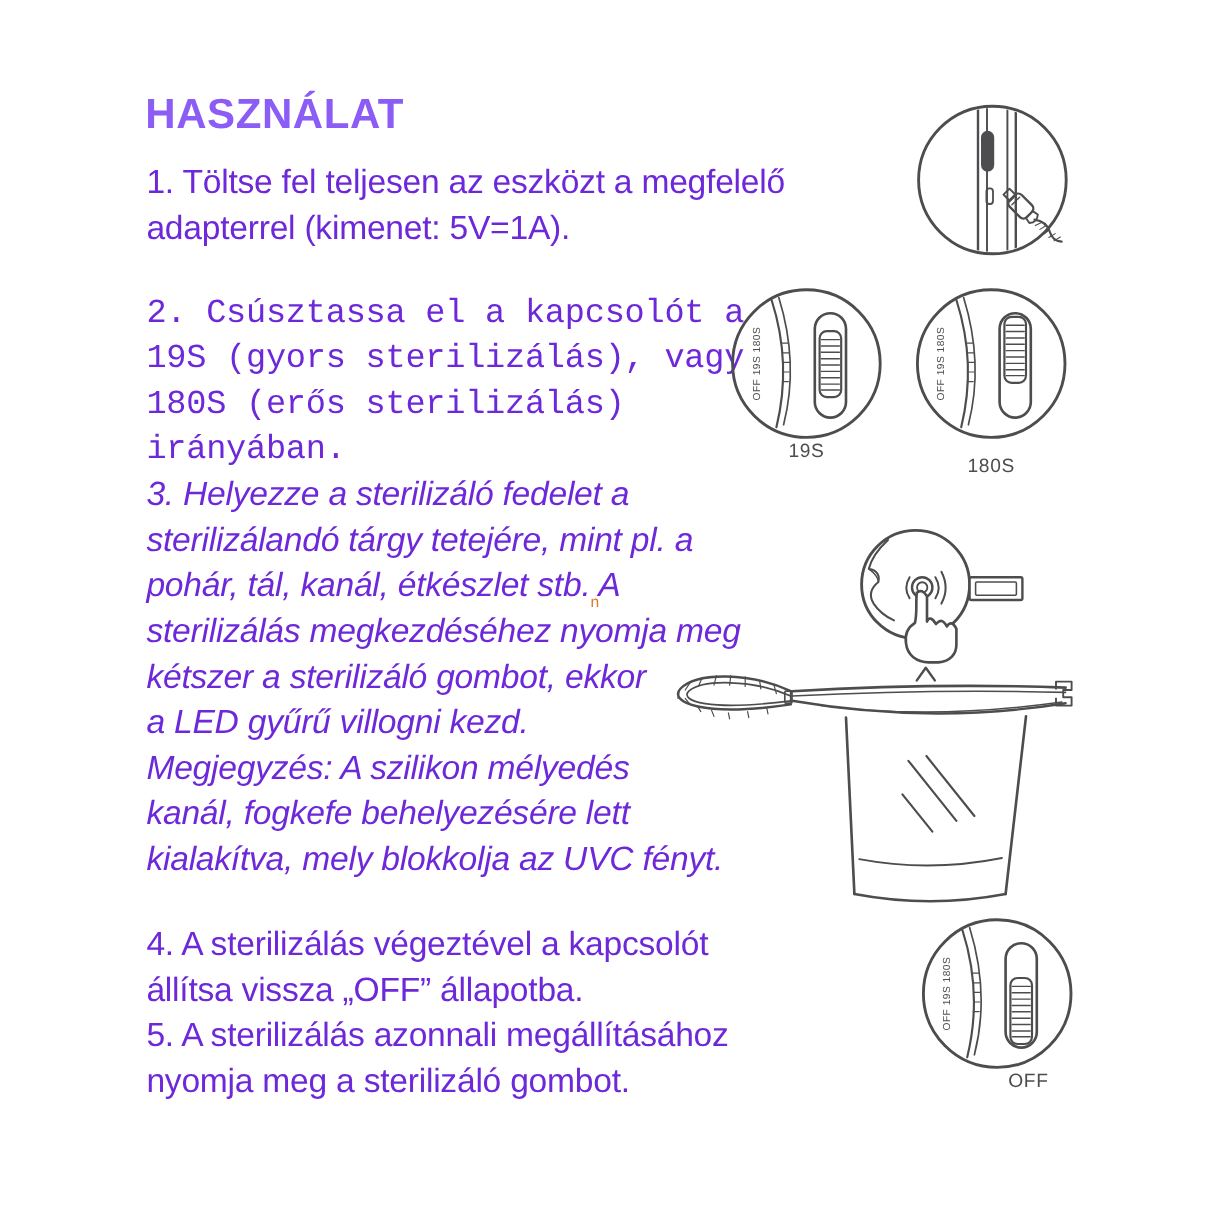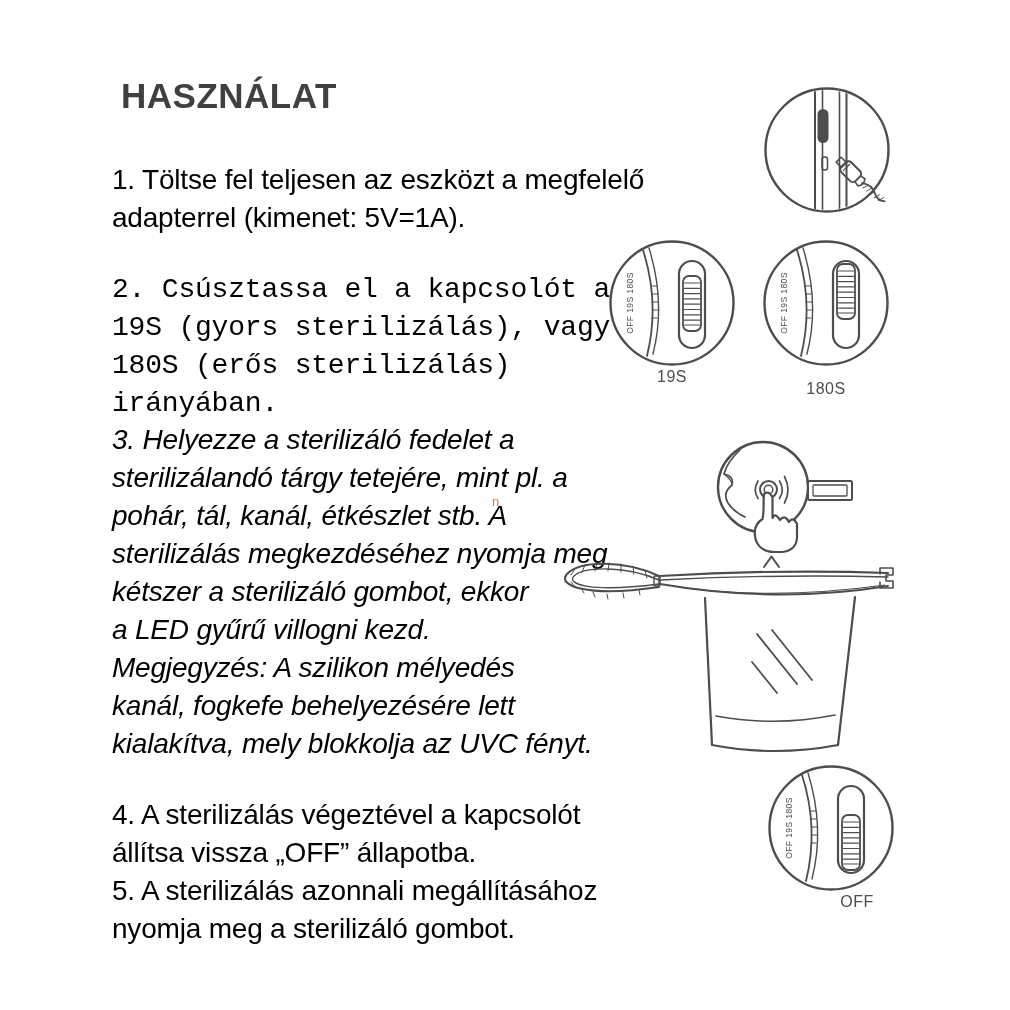--- a/index.html
+++ b/index.html
@@ -3,26 +3,26 @@
 <meta charset="utf-8">
 <style>
   html,body{margin:0;padding:0;}
   body{
     width:1010px;height:1010px;position:relative;background:#ffffff;
     font-family:"Liberation Sans","DejaVu Sans",sans-serif;
     overflow:hidden;
   }
   .page-title{
     position:absolute;left:121px;top:76px;
-    font-size:35px;font-weight:700;letter-spacing:0.5px;color:#404040;
+    font-size:35px;font-weight:700;letter-spacing:0.5px;color:#8b5cf6;
   }
   .step{
-    position:absolute;left:112px;width:540px;
-    font-size:28px;line-height:38px;color:#000000;
-    white-space:pre-line;letter-spacing:-0.2px;margin-top:28px;
+    position:absolute;left:122px;width:540px;
+    font-size:28px;line-height:38px;color:#6d28d9;
+    white-space:pre-line;letter-spacing:-0.2px;
   }
   .step-1{top:133px;}
   .step-2{top:243px;font-family:Liberation Mono, monospace;}
   .step-3{top:393px;font-style:italic;}
   .step-4{top:768px;}
   .artifact{
     position:absolute;left:492px;top:495px;
     font-size:13px;color:#e0762f;line-height:13px;
   }
   .ill{position:absolute;}

